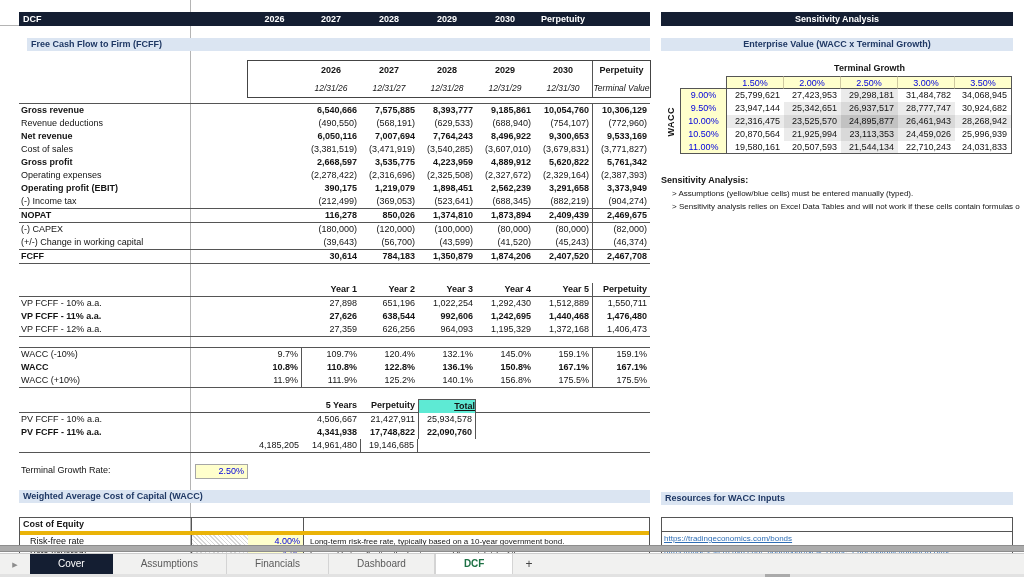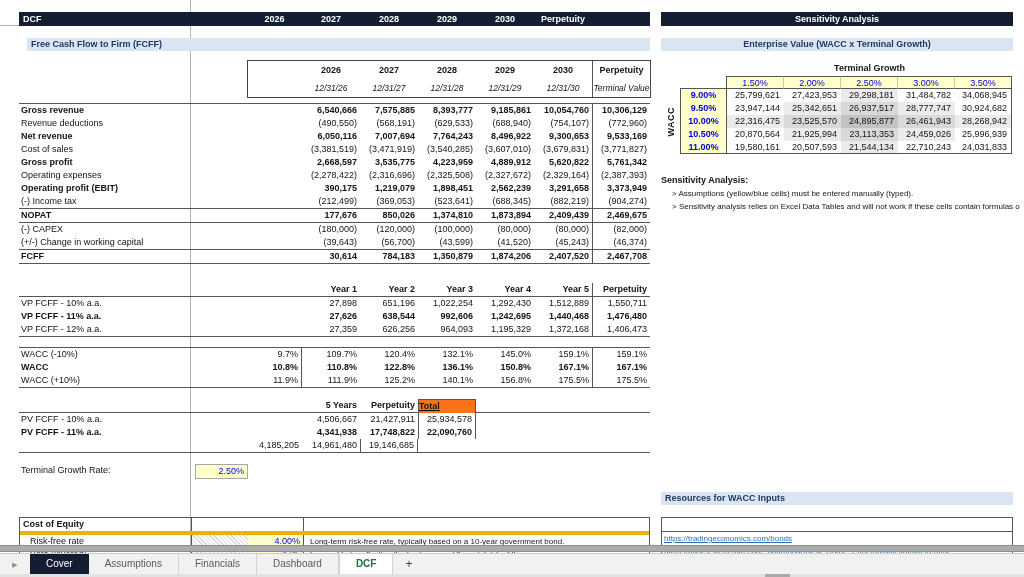--- a/index.html
+++ b/index.html
@@ -33,40 +33,40 @@
   .bandc{height:13px;line-height:13px;background:var(--band);color:#1f3864;font-weight:bold;text-align:center;}
   
   #hbox{margin-left:228px;width:404px;box-sizing:border-box;border:1px solid #444;
         display:grid;grid-template-columns:54px repeat(6,58px);grid-auto-rows:18px;}
   .hc{text-align:center;line-height:18px;white-space:nowrap;}
   .hc.i{font-size:8.5px;}
   
   .inp{background:var(--inputbg);color:var(--inputblue);}
   .hatch{background-image:repeating-linear-gradient(45deg,#d9d9d9 0 1px,transparent 1px 3px);}
   
-  .tc{text-align:left;background:#f97316;text-decoration:underline;}
+  .tc{text-align:right;background:#5eead4;text-decoration:underline;}
   
   #tg{display:grid;grid-template-columns:176px 53px;height:13px;line-height:13px;}
   #tg .inp{border:1px solid #a6a6a6;box-sizing:border-box;text-align:right;padding-right:3px;font-size:9px;}
   
   #coe{box-sizing:border-box;border:1px solid #555;height:41px;overflow:hidden;}
   .coe-r{display:grid;grid-template-columns:171px 57px 55px 1fr;height:13px;line-height:13px;}
   .coe-r.hdr{border-bottom:4px solid #eab308;}
   .coe-lab{padding-left:3px;}
   .ind{padding-left:10px;}
   .note{padding-left:6px;font-size:8px;white-space:nowrap;overflow:hidden;}
   
   #mx{position:absolute;left:19px;top:64px;width:332px;display:grid;
       grid-template-columns:47px repeat(5,57px);grid-auto-rows:13px;}
   .mxc{line-height:13px;font-size:9px;}
   .mxc.num{padding-right:4px;}
   .corner{border-right:1px solid #555;border-bottom:1px solid #555;}
   .ch{text-align:center;border-top:1px solid #555;border-bottom:1px solid #555;border-right:1px solid #cfc9a0;}
   .ch.last{border-right:1px solid #555;}
-  .rh{text-align:center;border-left:1px solid #555;border-right:1px solid #555;font-weight:bold;}
+  .rh{text-align:center;border-left:1px solid #555;border-right:1px solid #555;}
   .rh.lastrow{border-bottom:1px solid #555;}
   .dc.lastcol{border-right:1px solid #555;}
   .dc.lastrow{border-bottom:1px solid #555;}
   .s1{background:#ebebeb;}.s2{background:#d9d9d9;}.s3{background:#c2c2c2;}
   #wacc-rot{position:absolute;left:0;top:77px;width:19px;height:65px;display:flex;align-items:center;justify-content:center;}
   #wacc-rot span{writing-mode:vertical-rl;transform:rotate(180deg);font-weight:bold;font-size:9px;letter-spacing:.5px;}
   
   .ntitle{font-weight:bold;font-size:9px;height:13px;line-height:13px;}
   .nline{height:13px;line-height:13px;font-size:8px;white-space:nowrap;padding-left:11px;width:500px;}
   
@@ -74,21 +74,21 @@
   #resbox .hdrrow{height:13px;border-bottom:1px solid #555;}
   .linkrow{height:13px;line-height:13px;padding-left:2px;white-space:nowrap;overflow:hidden;}
   .link{color:var(--link);text-decoration:underline;font-size:8px;cursor:pointer;}
   
   .hscroll{position:absolute;left:0;top:545px;width:1024px;height:7px;background:#ababab;
            border-top:1px solid #8d8d8d;border-bottom:1px solid #8d8d8d;box-sizing:border-box;z-index:5;}
   
   .tabbar{position:absolute;left:0;top:553px;width:1024px;height:21px;background:#f1f1f0;
           border-top:1px solid #cdcdcd;z-index:6;display:flex;align-items:stretch;}
   .chev{width:30px;display:flex;align-items:center;justify-content:center;color:#8d8d8d;font-size:7px;cursor:pointer;}
-  .tab{padding:0 16px;line-height:20px;font-size:10px;color:#5a5a5a;cursor:pointer;
+  .tab{padding:0 28px;line-height:20px;font-size:10px;color:#5a5a5a;cursor:pointer;
        border-right:1px solid #d4d4d4;white-space:nowrap;}
   .tab.cover{background:var(--navy);color:#fff;border-right:none;}
   .tab.active{background:#fff;color:var(--green);font-weight:bold;border-left:1px solid #d4d4d4;border-right:1px solid #d4d4d4;}
   .tab.plus{border-right:none;font-size:12px;color:#444;padding:0 12px;}
   
   .bstrip{position:absolute;left:0;top:574px;width:1024px;height:3px;background:#e2e2e2;z-index:7;}
   .bthumb{position:absolute;left:765px;top:0;width:25px;height:3px;background:#aaa;}
 </style>
 </head>
 <body>
@@ -202,21 +202,21 @@
         <div class="num">(212,499)</div>
         <div class="num">(369,053)</div>
         <div class="num">(523,641)</div>
         <div class="num">(688,345)</div>
         <div class="num">(882,219)</div>
         <div class="num bl">(904,274)</div>
       </div>
       <div class="r g bt bb">
         <div class="lab b">NOPAT</div>
         <div></div>
-        <div class="num b">177,676</div>
+        <div class="num b">116,278</div>
         <div class="num b">850,026</div>
         <div class="num b">1,374,810</div>
         <div class="num b">1,873,894</div>
         <div class="num b">2,409,439</div>
         <div class="num b bl">2,469,675</div>
       </div>
       <div class="r g">
         <div class="lab">(-) CAPEX</div>
         <div></div>
         <div class="num">(180,000)</div>
@@ -347,20 +347,21 @@
         <div></div>
         <div class="num">4,185,205</div>
         <div class="num">14,961,480</div>
         <div class="num bl br">19,146,685</div>
       </div>
     </div>
   <div class="abs" style="top:452px;" id="tg">
     <div class="lab">Terminal Growth Rate:</div>
     <div class="inp">2.50%</div>
   </div>
+  <div class="abs band" style="top:478px;">Weighted Average Cost of Capital (WACC)</div>
   <div class="abs" style="top:505px;" id="coe">
       <div class="coe-r hdr">
         <div class="coe-lab b">Cost of Equity</div>
         <div class="bl"></div>
         <div></div>
         <div class="bl"></div>
       </div>
       <div class="coe-r">
         <div class="coe-lab ind">Risk-free rate</div>
         <div class="hatch bl"></div>

